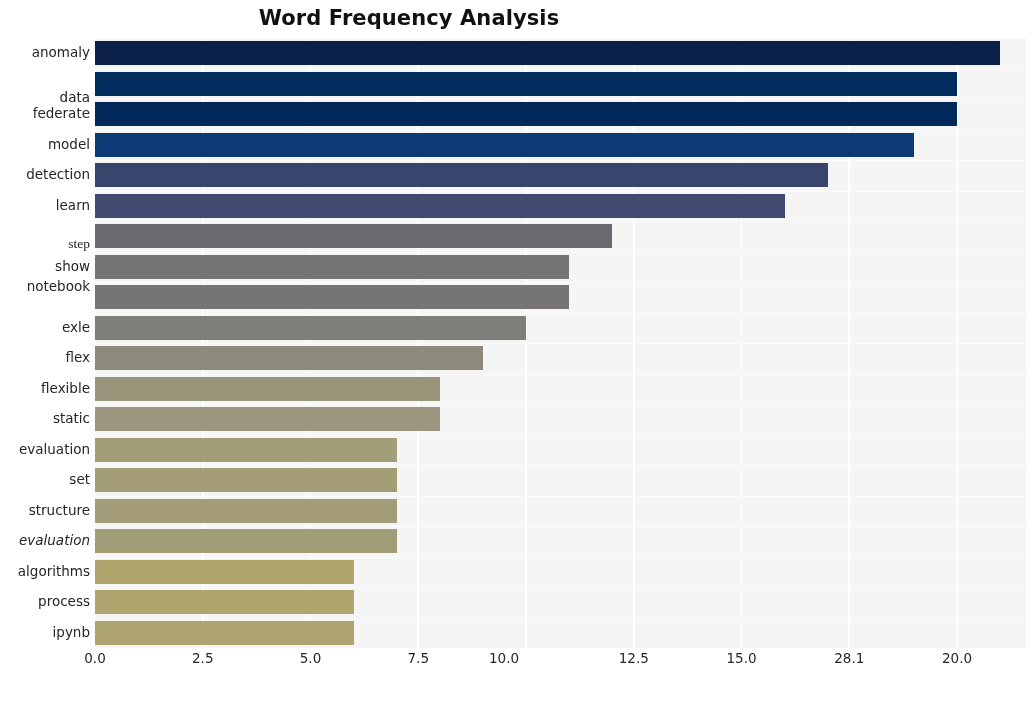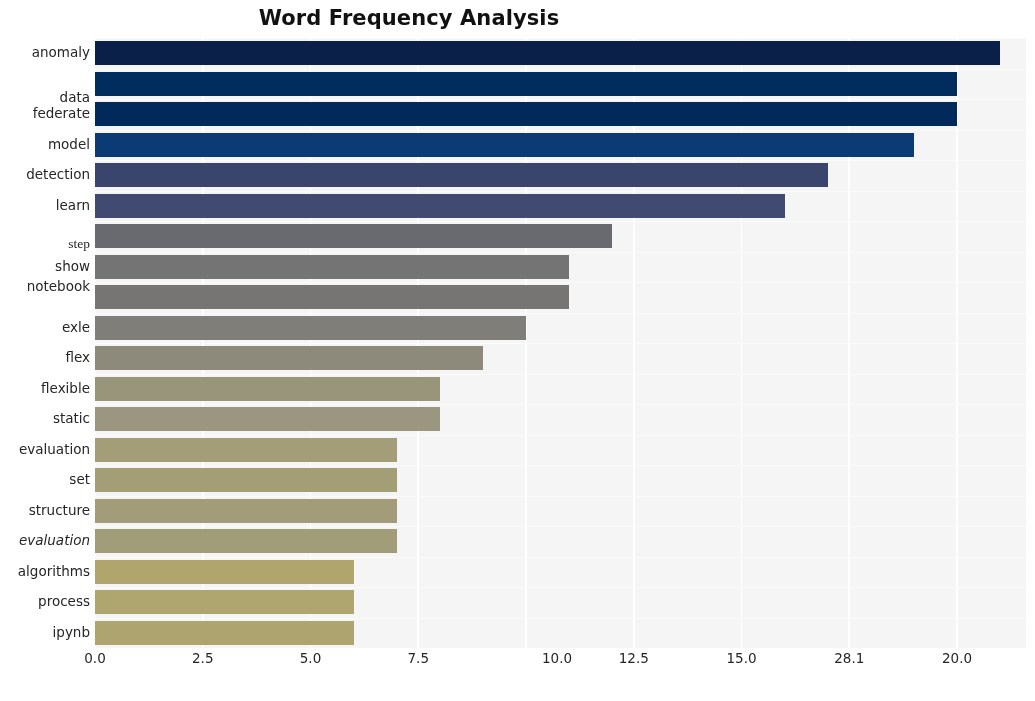--- a/index.html
+++ b/index.html
@@ -202,21 +202,21 @@
       <div class="y-tick-label" style="top: 524.75px;">algorithms</div>
       <div class="y-tick-label" style="top: 555.25px;">process</div>
       <div class="y-tick-label" style="top: 585.75px;">ipynb</div>
     </div>
 
   <div id="x-axis-labels">
       <div class="x-tick-label" style="left: 95px;">0.0</div>
       <div class="x-tick-label" style="left: 202.755px;">2.5</div>
       <div class="x-tick-label" style="left: 310.509px;">5.0</div>
       <div class="x-tick-label" style="left: 418.264px;">7.5</div>
-      <div class="x-tick-label" style="left: 557px;">10.0</div>
+      <div class="x-tick-label" style="left: 504px;">10.0</div>
       <div class="x-tick-label" style="left: 633.773px;">12.5</div>
       <div class="x-tick-label" style="left: 741.528px;">15.0</div>
       <div class="x-tick-label" style="left: 849.282px;">28.1</div>
       <div class="x-tick-label" style="left: 957.037px;">20.0</div>
     </div>
 
 
 </div>
 
 </body></html>

